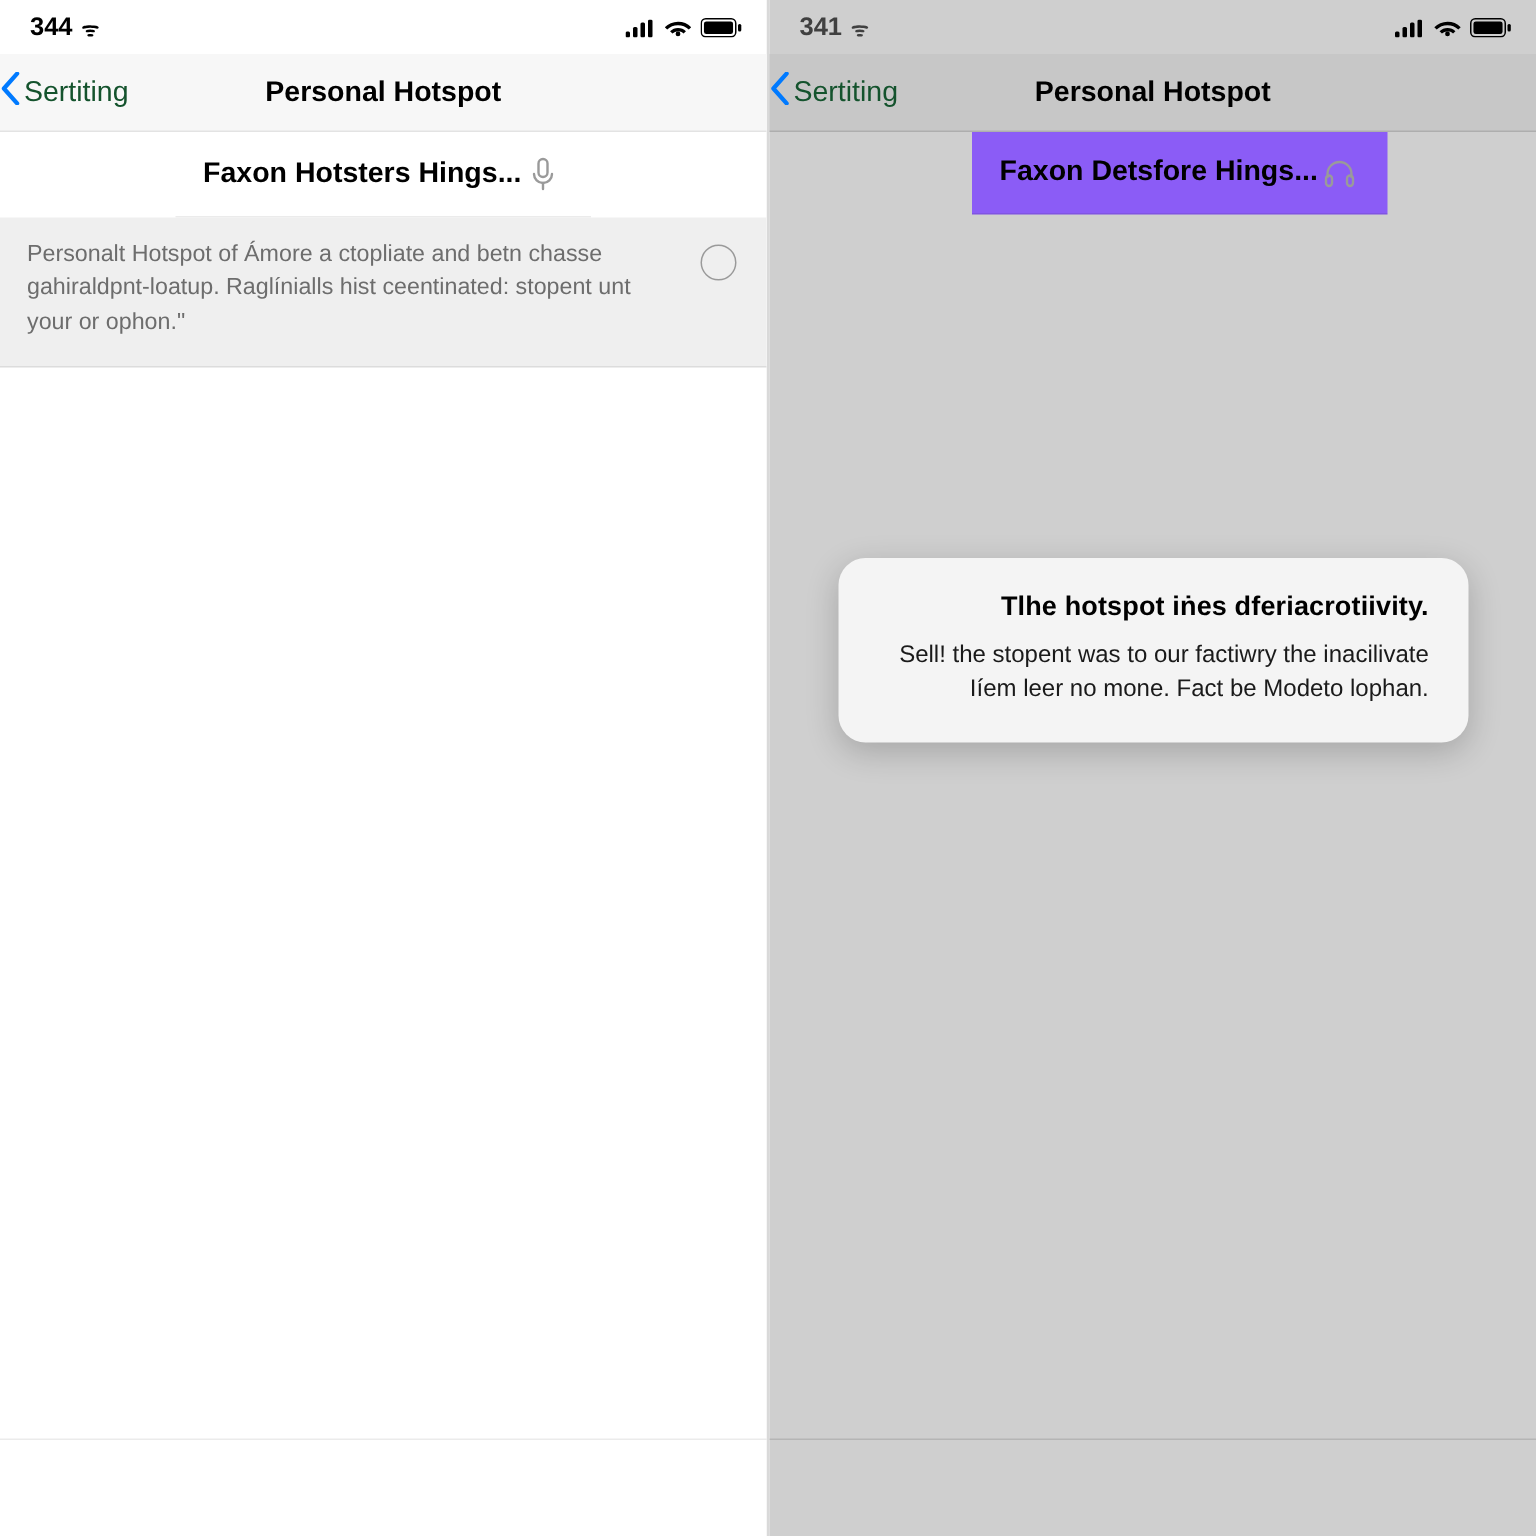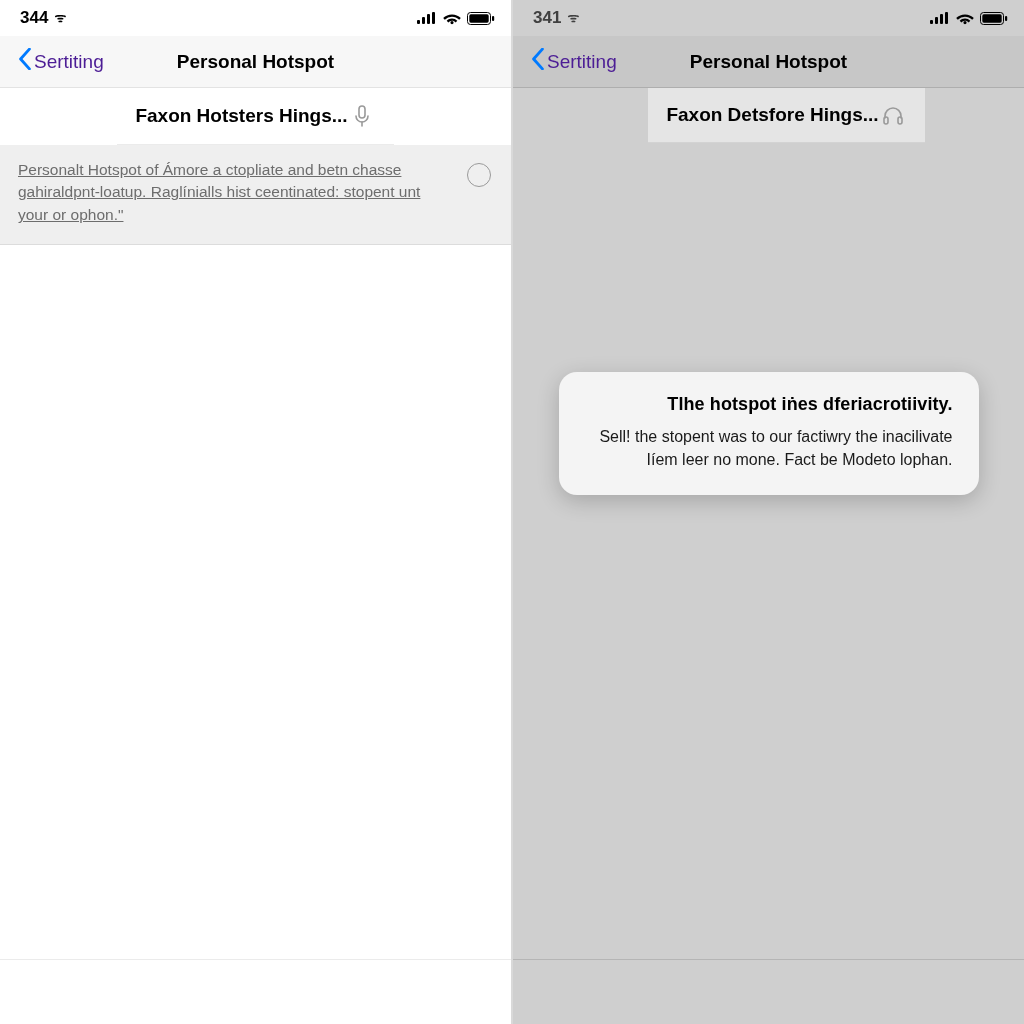--- a/index.html
+++ b/index.html
@@ -5,44 +5,44 @@
   * { margin: 0; padding: 0; box-sizing: border-box; font-family: -apple-system, "Helvetica Neue", Helvetica, Arial, sans-serif; -webkit-font-smoothing: antialiased; }
   html, body { width: 1024px; height: 1024px; background: #ffffff; overflow: hidden; }
   .stage { display: flex; width: 1024px; height: 1024px; }
   .pane { flex: 1 1 50%; height: 100%; position: relative; display: flex; flex-direction: column; }
   .pane.left  { background: #ffffff; }
   .pane.right { background: #cfcfcf; }
   .divider { width: 2px; background: #d9d9d9; }
 
   
   .status { height: 36px; display: flex; align-items: center; justify-content: space-between; padding: 0 16px 0 20px; font-size: 17px; font-weight: 600; }
-  .status .left-group, .status .right-group { display: flex; align-items: flex-start; gap: 6px; }
+  .status .left-group, .status .right-group { display: flex; align-items: flex-end; gap: 6px; }
   .status svg { display: block; }
   .pane.right .status { color: #404040; }
 
   
   .nav { height: 52px; position: relative; display: flex; align-items: center; border-bottom: 1px solid rgba(0,0,0,.08); }
   .pane.left .nav  { background: #f7f7f7; }
   .pane.right .nav { background: #c7c7c7; border-bottom-color: rgba(0,0,0,.12); }
-  .nav .back { display: flex; align-items: center; gap: 2px; padding-left: 18px; color: #4c1d95; font-size: 19px; }
+  .nav .back { display: flex; align-items: center; gap: 2px; padding-left: 0; color: #14532d; font-size: 19px; }
   .nav .back svg { width: 14px; height: 22px; }
   .nav .title { position: absolute; left: 0; right: 0; text-align: center; font-size: 19px; font-weight: 700; pointer-events: none; }
 
   
   .list { display: flex; flex-direction: column; align-items: center; }
   .row  { display: flex; align-items: center; padding: 16px 18px; border-bottom: 1px solid rgba(0,0,0,.08); }
   .pane.left  .row.white { background: #ffffff; }
-  .pane.right .row.white { background: #e5e5e5; margin-left: 36px; }
+  .pane.right .row.white { background: #8b5cf6; margin-left: 36px; }
   .row .title-text { font-size: 19px; font-weight: 600; flex: 1; }
   .row .icon-slot  { width: 28px; display: flex; justify-content: center; color: #9a9a9a; }
 
   .desc-block { padding: 14px 18px 18px 18px; border-bottom: 1px solid rgba(0,0,0,.08); display: flex; align-items: flex-start; gap: 14px; }
   .pane.left  .desc-block { background: #efefef; color: #6d6d6d; }
   .pane.right .desc-block { background: #bdbdbd; color: #565656; }
-  .desc-block .desc { flex: 1; font-size: 15.5px; line-height: 1.45; text-decoration: underline; }
+  .desc-block .desc { flex: 1; font-size: 15.5px; line-height: 1.45; }
   .desc-block .radio { width: 28px; display: flex; align-items: center; justify-content: center; padding-top: 4px; }
   .radio-circle { width: 24px; height: 24px; border: 1.6px solid #9a9a9a; border-radius: 50%; }
 
   
   .bottom-hairline { position: absolute; left: 0; right: 0; bottom: 64px; height: 1px; background: rgba(0,0,0,.08); }
   .pane.right .bottom-hairline { background: rgba(0,0,0,.12); }
 
   
   .alert-wrap { position: absolute; inset: 0; display: flex; align-items: flex-start; justify-content: center; padding-top: 372px; pointer-events: none; }
   .alert { width: 420px; background: #f4f4f4; border-radius: 18px; box-shadow: 0 6px 22px rgba(0,0,0,.20); padding: 22px 26px 24px 26px; text-align: right; pointer-events: auto; }

